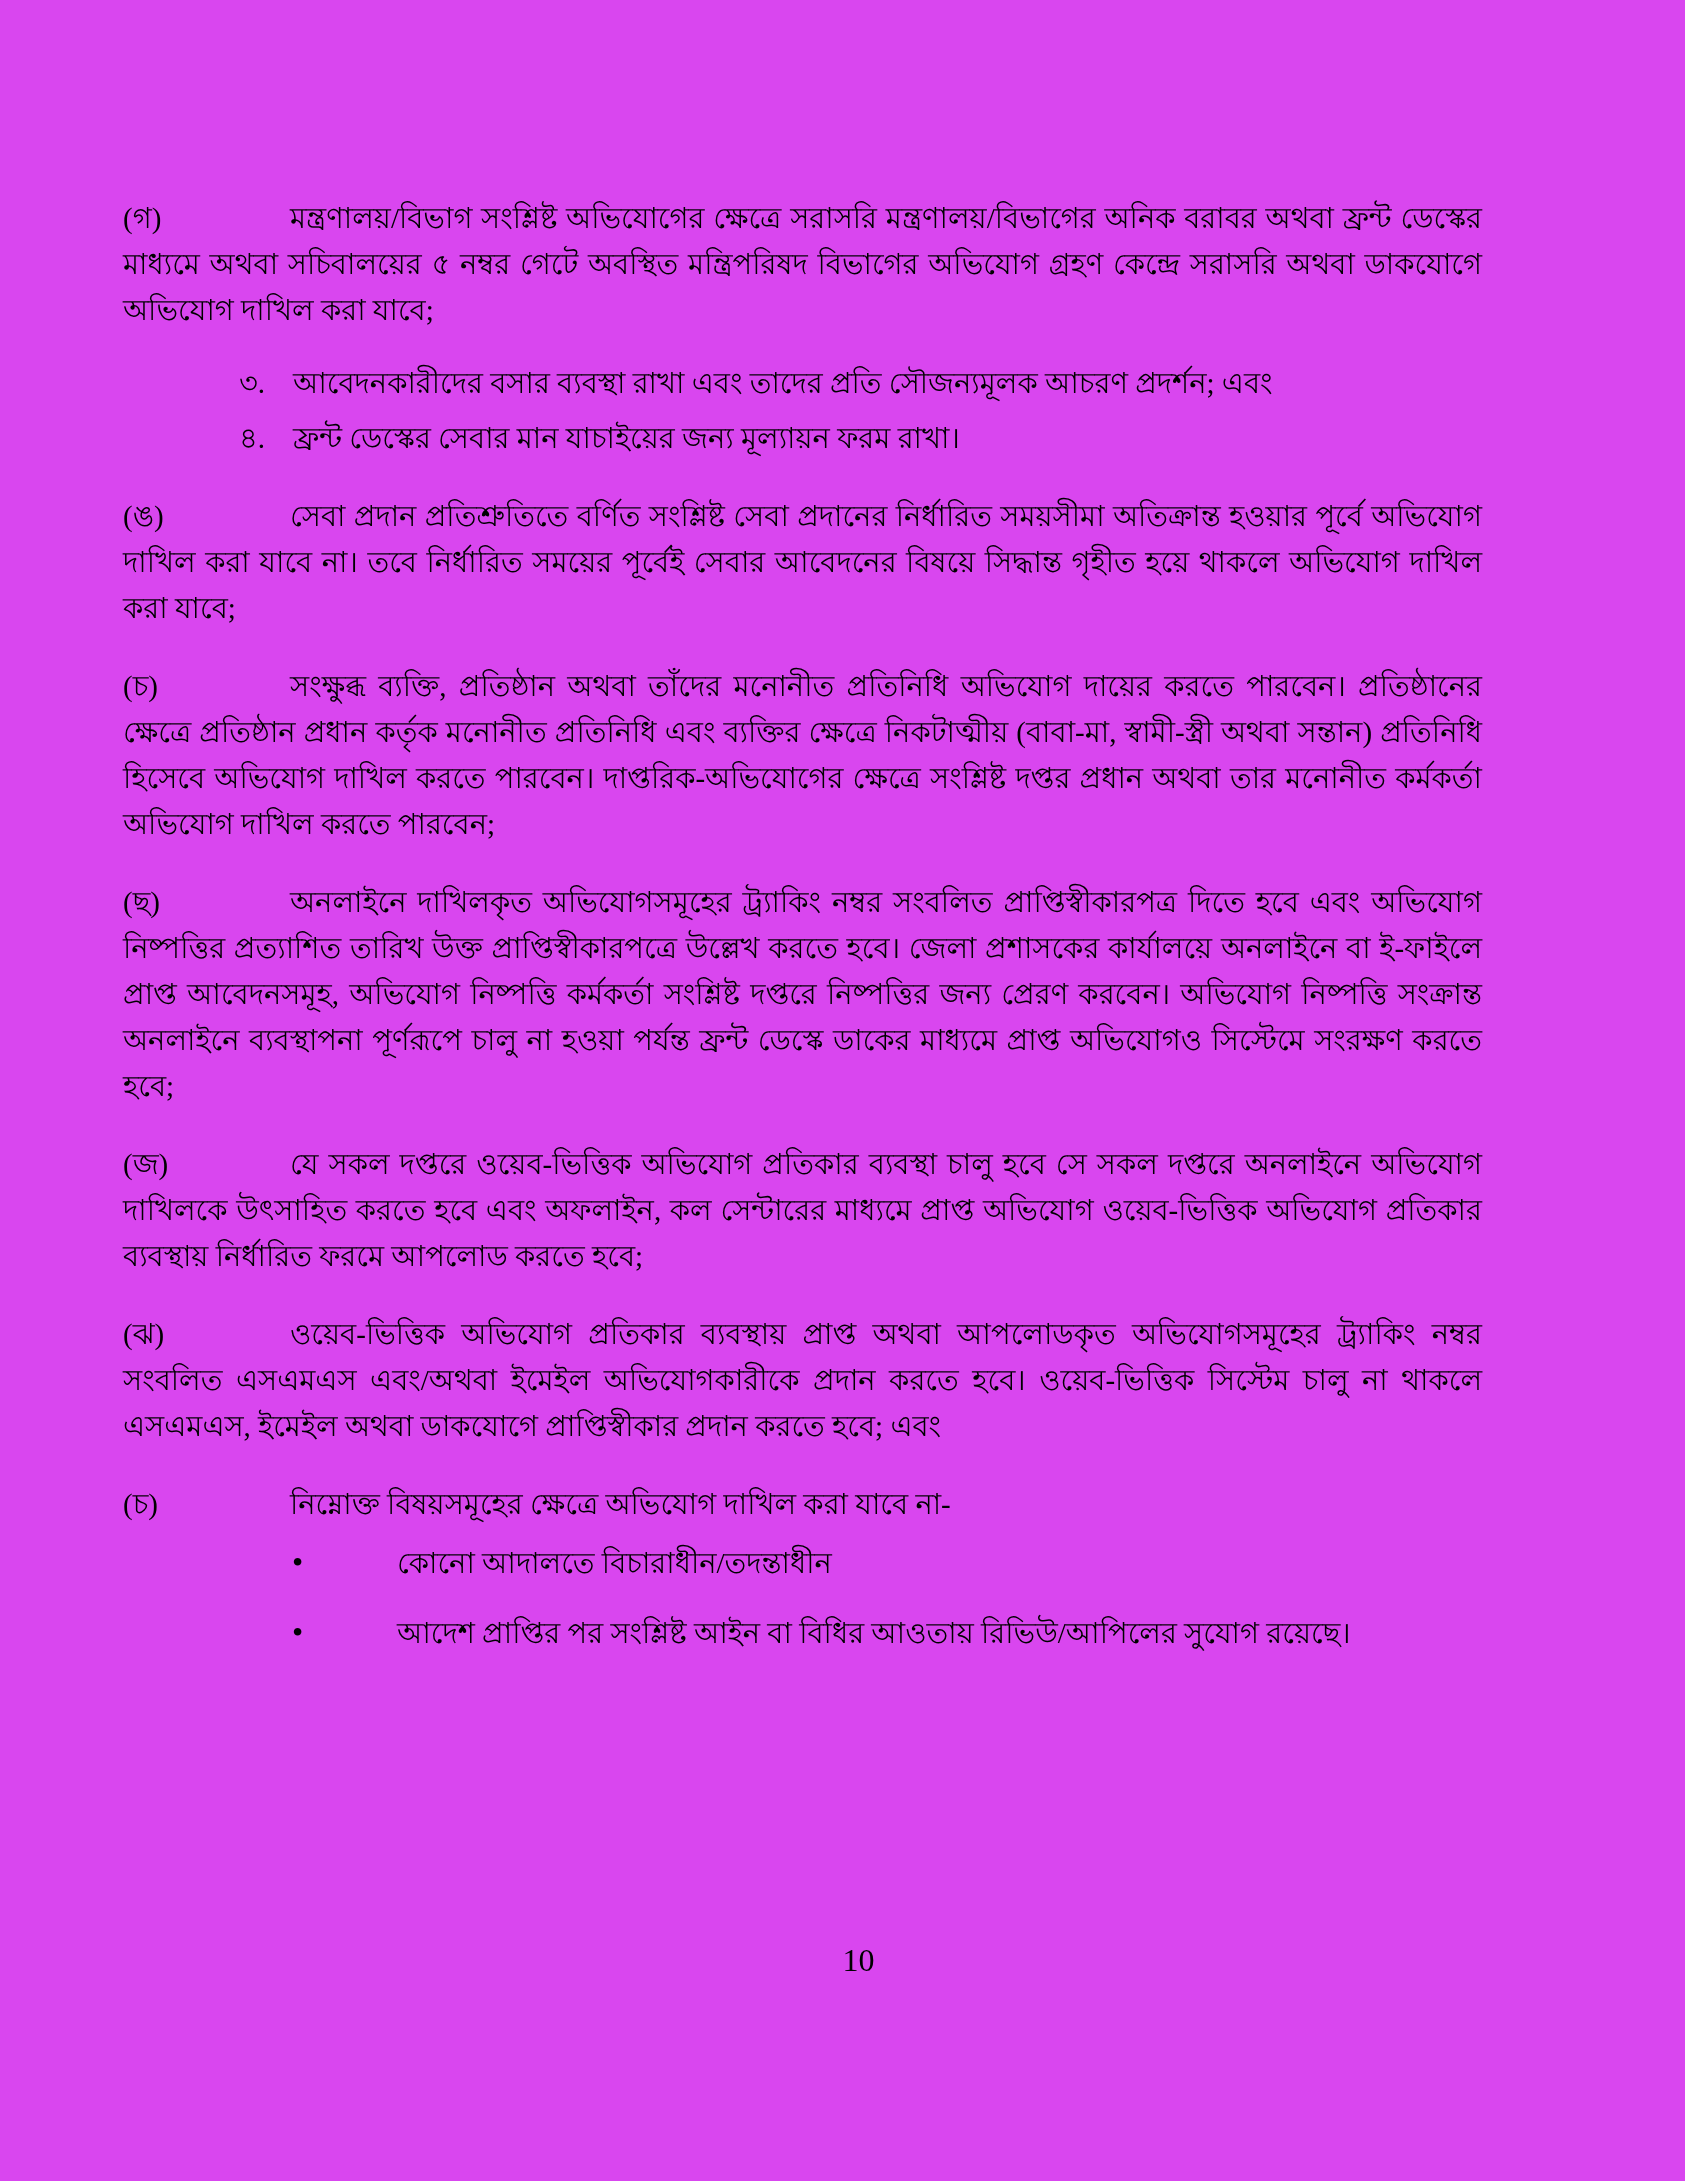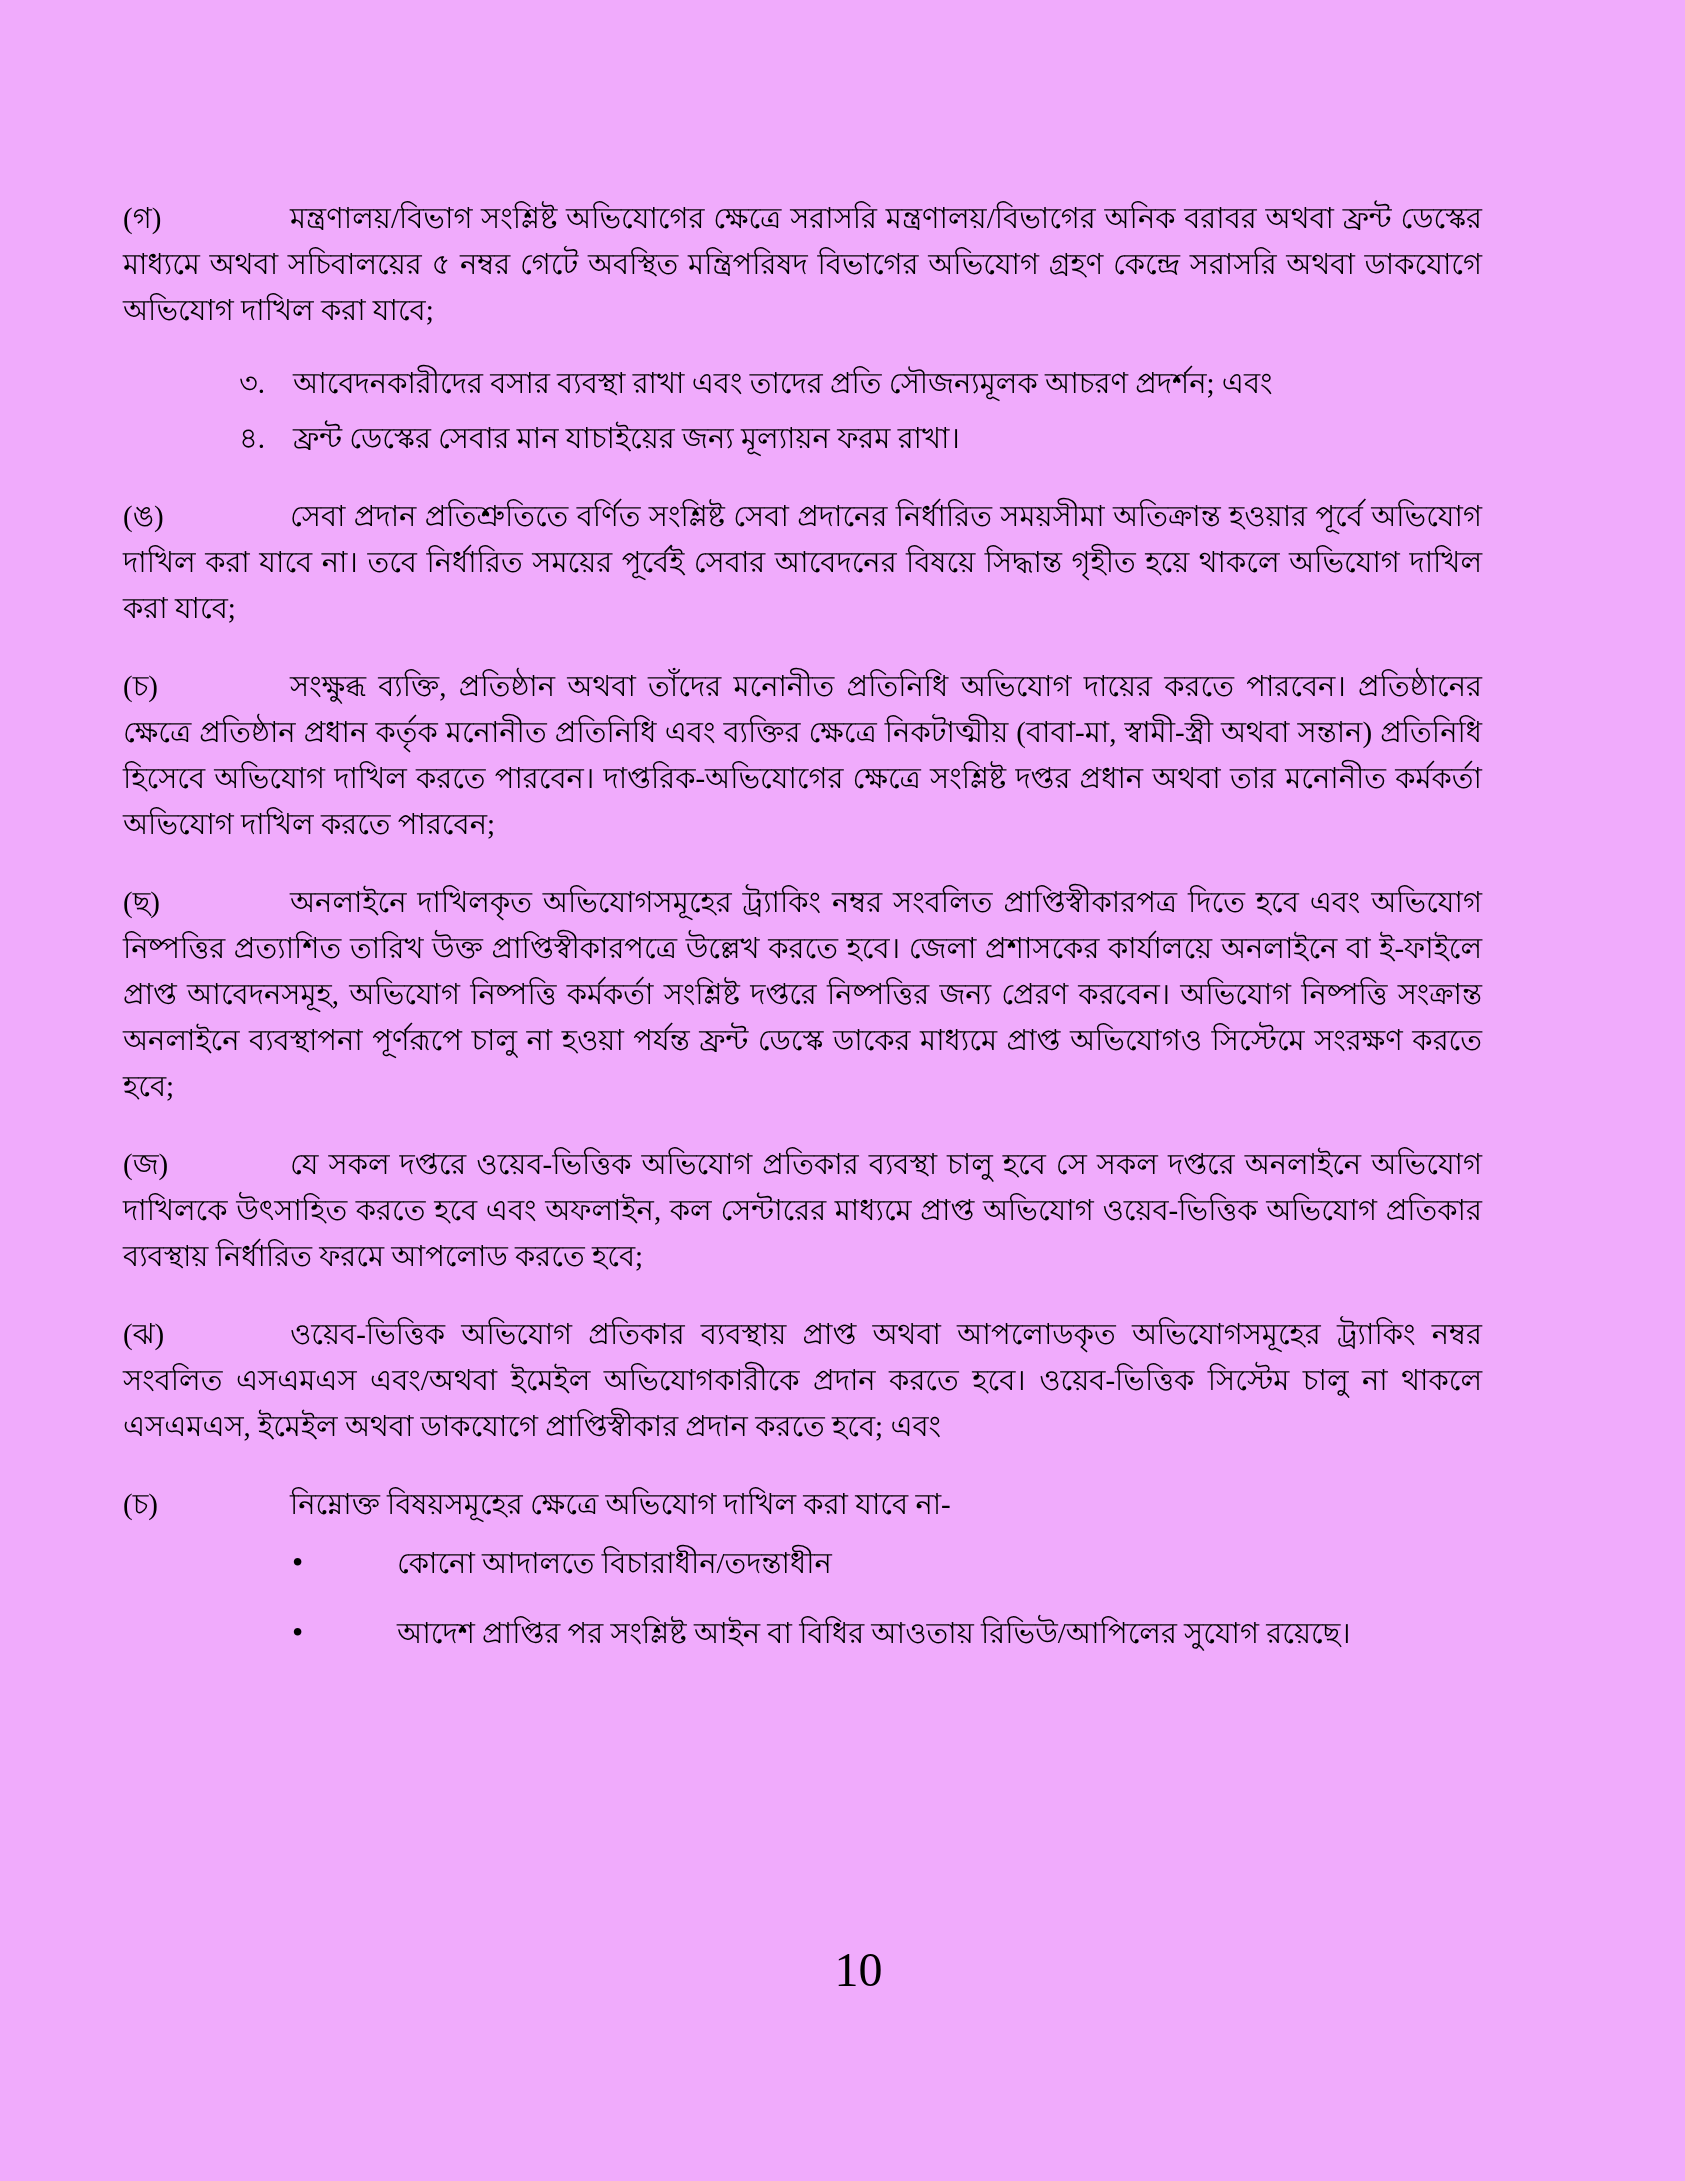--- a/index.html
+++ b/index.html
@@ -1,21 +1,21 @@
 <!DOCTYPE html>
 <html lang="bn" style="font-size:14px"><head>
 <meta charset="utf-8">
 <style>
   * { margin: 0; padding: 0; box-sizing: border-box; }
   html, body { background: #ffffff; }
   .page {
     position: relative;
     width: 1685px;
     height: 2181px;
-    background: #f0abfc;
+    background: #d946ef;
     color: #000000;
     font-family: "Liberation Serif", "DejaVu Serif", serif;
     overflow: hidden;
   }
   .content {
     position: absolute;
     top: 195px;
     left: 123px;
     width: 1359px;
     font-size: 29px;
@@ -43,21 +43,21 @@
     width: 105px;
     text-align: left;
     font-size: 32px;
   }
   .page-number {
     position: absolute;
     top: 1942px;
     left: 0;
     right: 0;
     text-align: center;
-    font-size: 48px;
+    font-size: 32px;
     font-family: "Liberation Serif", "DejaVu Serif", serif;
     padding-left: 32px;
   }
 </style>
 </head>
 <body>
 
 <div class="page">
   <div class="content">
 

